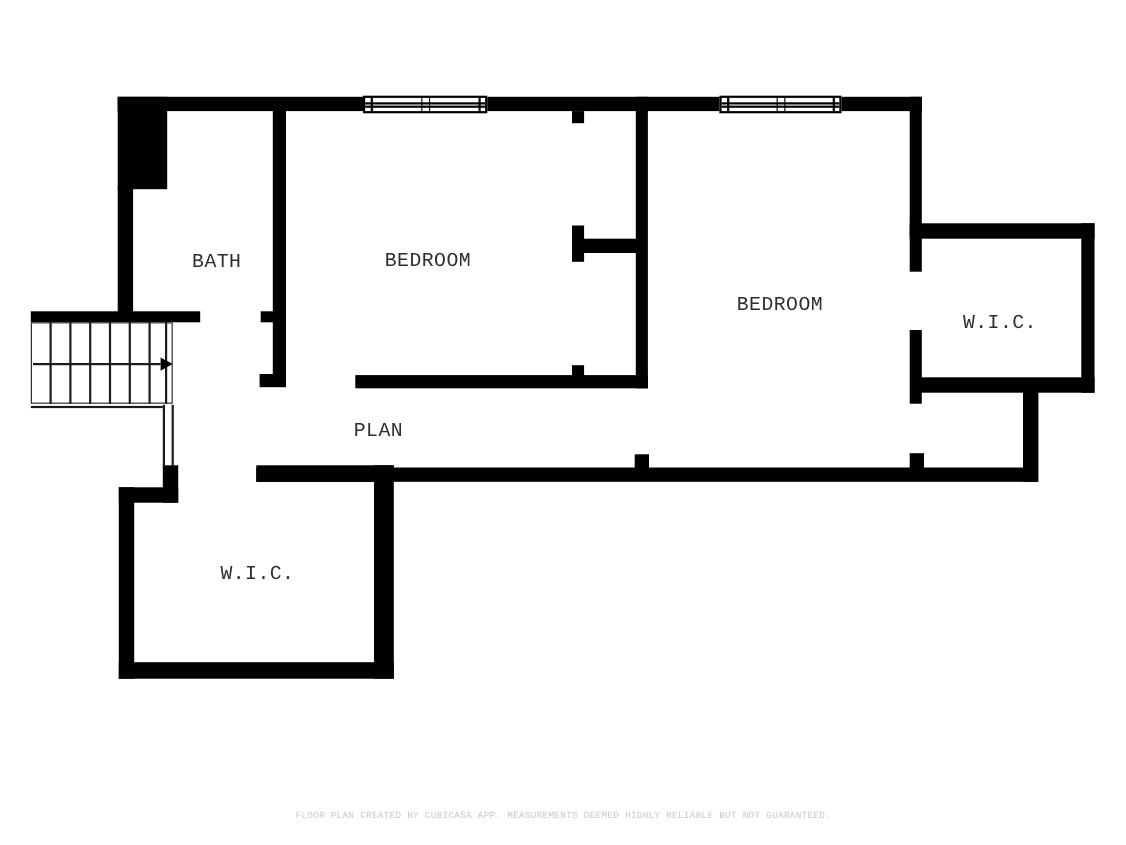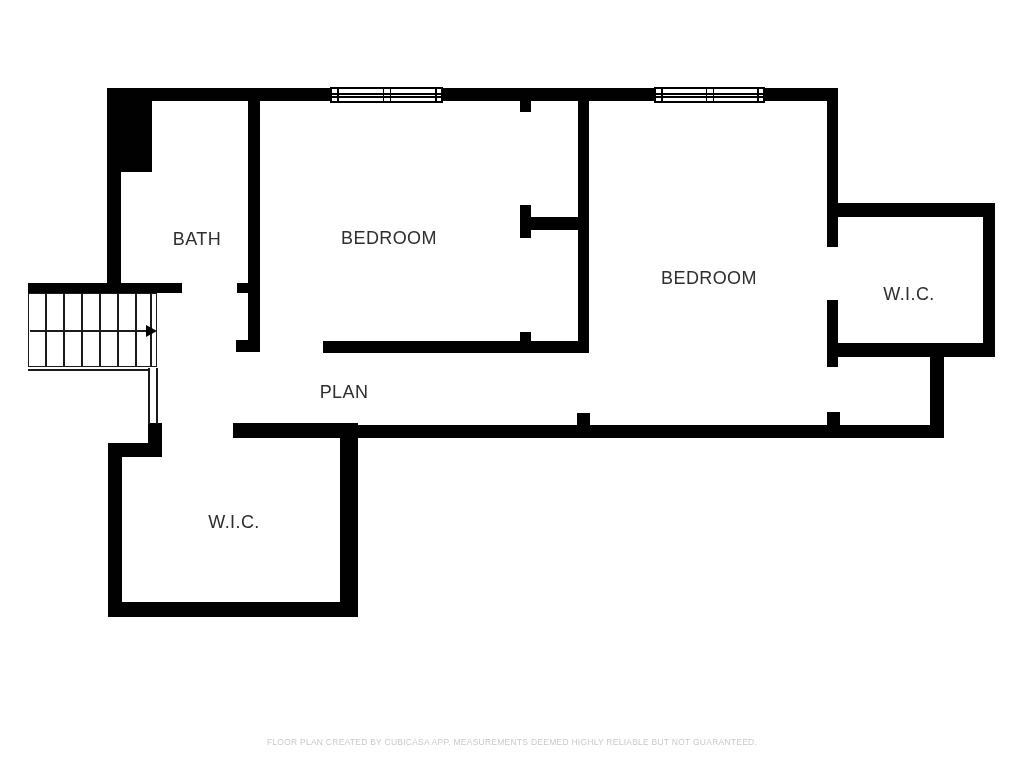--- a/index.html
+++ b/index.html
@@ -1,21 +1,21 @@
 <!DOCTYPE html>
 <html><head>
 <meta charset="utf-8">
 <style>
   html,body{margin:0;padding:0;background:#ffffff;}
   #canvas{
     position:relative;
     width:1024px;height:768px;
     background:#ffffff;
     overflow:hidden;
-    font-family:Liberation Sans, sans-serif;
+    font-family:Liberation Mono, monospace;
   }
   .wall{position:absolute;}
   .room-label{
     position:absolute;
     transform:translate(-50%,-50%);
     font-size:18px;
     letter-spacing:0.4px;
     color:#2e2e2e;
     white-space:nowrap;
   }

